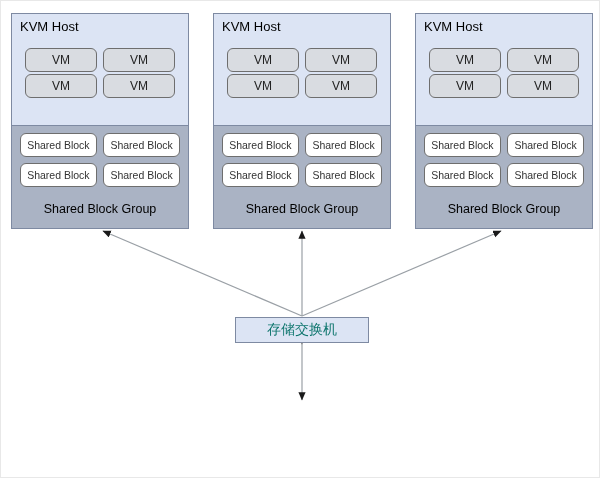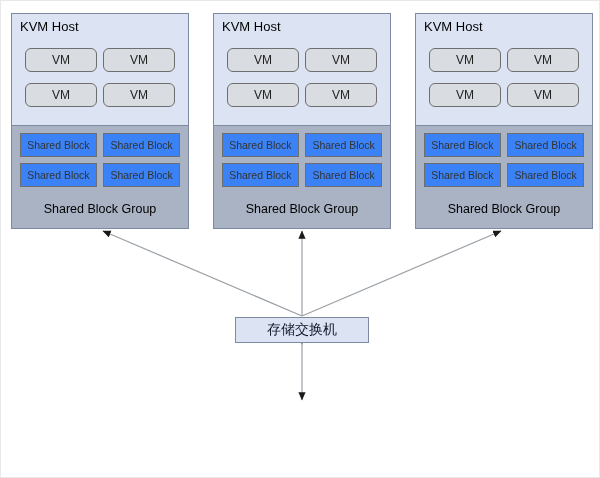--- a/index.html
+++ b/index.html
@@ -59,21 +59,21 @@
     display: flex;
     flex-wrap: wrap;
     align-content: flex-start;
     justify-content: space-around;
     padding: 6px 10px 0 10px;
   }
   .vm {
     box-sizing: border-box;
     width: 46%;
     height: 24px;
-    margin-bottom: 11px;
+    margin-bottom: 2px;
     border: 1px solid #6e6e6e;
     border-radius: 6px;
     background: #d9dce1;
     font-size: 12px;
     color: #222222;
     display: flex;
     align-items: center;
     justify-content: center;
   }
   .sbg {
@@ -96,22 +96,22 @@
     display: flex;
     flex-wrap: wrap;
     justify-content: space-between;
   }
   .sblock {
     box-sizing: border-box;
     width: 48%;
     height: 24px;
     margin-bottom: 6px;
     border: 1px solid #6e6e6e;
-    border-radius: 0;
-    background: #3b82f6;
+    border-radius: 6px;
+    background: #ffffff;
     font-size: 10.5px;
     color: #333333;
     display: flex;
     align-items: center;
     justify-content: center;
     white-space: nowrap;
   }
   .sbg-label {
     position: absolute;
     left: 0;
@@ -125,21 +125,21 @@
   
   .node {
     position: absolute;
     box-sizing: border-box;
     border: 1px solid #7e8aa2;
     background: #dce4f4;
     display: flex;
     align-items: center;
     justify-content: center;
     font-size: 14px;
-    color: #0f172a;
+    color: #0f766e;
     z-index: 2;
   }
   #switch-node { left: 234px; top: 316px; width: 134px; height: 26px; }
   #storage-node { left: 234px; top: 400px; width: 134px; height: 66px; }
 </style>
 </head>
 <body>
 
 <div id="canvas">
 

